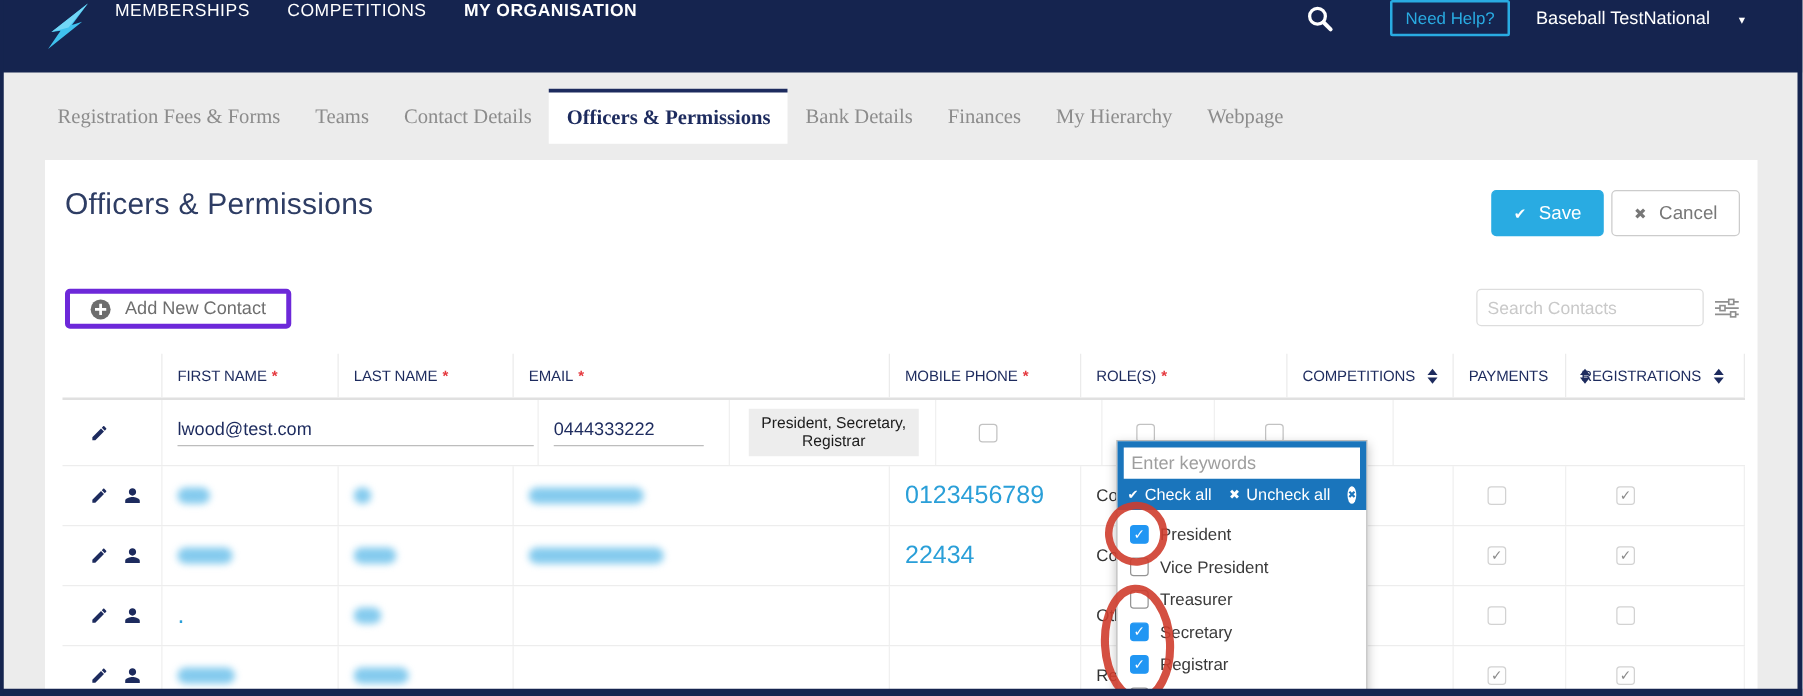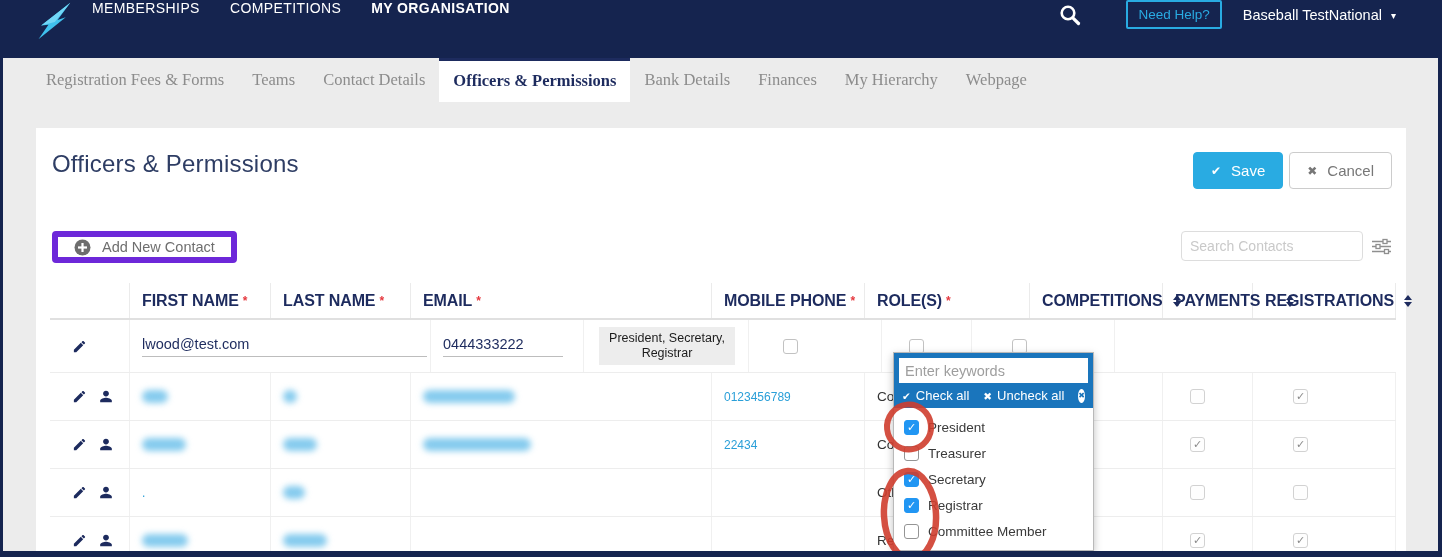--- a/index.html
+++ b/index.html
@@ -8,61 +8,61 @@
 
   
   .navbar{position:absolute;top:0;left:0;width:100%;height:58px;background:#15244f;display:flex;align-items:flex-start;z-index:3}
   .logo{margin-left:33px;width:40px;height:42px;display:flex;align-items:center;cursor:pointer}
   .nav-menu{display:flex;margin-left:4px}
   .nav-item{color:#fff;font-size:14px;font-weight:500;letter-spacing:.4px;padding:0 15px;cursor:pointer;white-space:nowrap}
   .nav-item.active{font-weight:700}
   .nav-right{margin-left:auto;display:flex;align-items:center;margin-right:46px}
   .search-btn{margin-right:44px;display:flex;cursor:pointer}
   .help-btn{background:transparent;border:2px solid #29abe2;color:#29abe2;font-size:13.5px;padding:5px 10px;border-radius:2px;font-family:inherit;cursor:pointer;white-space:nowrap}
-  .account{display:flex;align-items:center;gap:9px;color:#fff;font-size:14.5px;margin-left:21px;cursor:pointer;white-space:nowrap}
+  .account{display:flex;align-items:center;gap:23px;color:#fff;font-size:14.5px;margin-left:21px;cursor:pointer;white-space:nowrap}
   .caret{font-size:10px;padding-top:2px}
 
   
-  .tabbar{position:absolute;top:58px;left:0;width:100%;height:70px;display:flex;align-items:flex-start;padding-left:32px;box-sizing:border-box;font-family:"Liberation Serif",serif}
+  .tabbar{position:absolute;top:58px;left:0;width:100%;height:70px;display:flex;align-items:center;padding-left:32px;box-sizing:border-box;font-family:"Liberation Serif",serif}
   .tab{font-size:16.5px;color:#8c8c8c;padding:0 14px;height:44px;line-height:44px;cursor:pointer;white-space:nowrap}
   .tab.active{background:#fff;color:#1d2b5e;font-weight:700;border-top:3px solid #1d2b5e;height:41px;line-height:40px}
 
   
   .card{position:absolute;left:36px;top:128px;width:1370px;height:429px;background:#fff}
   .title{position:absolute;left:16px;top:22px;margin:0;font-size:24px;font-weight:400;color:#2e3d64;letter-spacing:.2px}
   .actions{position:absolute;top:24px;right:14px;display:flex}
   .save{display:flex;align-items:center;gap:10px;background:#29abe2;color:#fff;border:1px solid #29abe2;border-radius:4px;font-size:15px;padding:0 17px;height:37px;font-family:inherit;cursor:pointer}
   .save .ck{font-size:12px}
   .cancel{display:flex;align-items:center;gap:10px;background:#fff;color:#777;border:1px solid #ccc;border-radius:4px;font-size:15px;padding:0 17px;height:37px;margin-left:6px;font-family:inherit;cursor:pointer}
   .cancel .x{font-size:12px;color:#777}
 
-  .add-btn{position:absolute;left:16px;top:103px;height:32px;display:flex;align-items:center;gap:11px;background:#fff;border:6px solid #6d28d9;border-radius:4px;color:#6e6e6e;font-size:14.5px;padding:0 16px;font-family:inherit;cursor:pointer}
+  .add-btn{position:absolute;left:16px;top:103px;height:32px;display:flex;align-items:center;gap:11px;background:#fff;border:4px solid #6d28d9;border-radius:4px;color:#6e6e6e;font-size:14.5px;padding:0 16px;font-family:inherit;cursor:pointer}
   .search-input{position:absolute;top:103px;right:43px;width:164px;height:28px;border:1px solid #ddd;border-radius:4px;padding:0 8px;font-size:14px;color:#444;font-family:inherit}
   .search-input::placeholder{color:#c9c9c9}
   .filter-ic{position:absolute;top:110px;right:14px;cursor:pointer;display:flex}
 
   
   .table{position:absolute;left:14px;top:155px}
   .thead{display:flex;height:35px;border-bottom:2px solid #e0e0e0}
   .hcell{display:flex;align-items:center;box-sizing:border-box;border-right:1px solid #ebebeb;padding-left:12px}
-  .hlabel{font-size:16px;font-weight:700;color:#1d2b5e;letter-spacing:-.1px;white-space:nowrap}
+  .hlabel{font-size:12px;font-weight:400;color:#1d2b5e;letter-spacing:-.1px;white-space:nowrap}
   .req{color:#e5393f;font-weight:700;font-size:12px;margin-left:4px}
   .sort{display:inline-flex;flex-direction:column;gap:2px;margin-left:10px;cursor:pointer}
   .tri{width:0;height:0;border-left:4px solid transparent;border-right:4px solid transparent;display:block}
   .tri.up{border-bottom:5px solid #1d2b5e}
   .tri.dn{border-top:5px solid #1d2b5e}
 
   .trow{display:flex;height:47px;border-bottom:1px solid #ededed}
   .trow.tall{height:52px}
   .cell{display:flex;align-items:center;box-sizing:border-box;border-right:1px solid #f0f0f0;padding-left:12px}
   .c-icons{padding-left:22px;gap:12px}
   .icon-btn{cursor:pointer;display:flex}
   .uline{display:inline-block;border-bottom:1px solid #bdbdbd;color:#1d2b5e;font-size:14.5px;padding-bottom:4px;white-space:nowrap}
   .blob{height:13px;border-radius:7px;background:#85cbee;filter:blur(3px);display:inline-block}
-  .plink{color:#2a9fd8;font-size:12px;cursor:pointer}
+  .plink{color:#2a9fd8;font-size:20px;cursor:pointer}
   .rolefrag{color:#333;font-size:13.5px;cursor:pointer;white-space:nowrap}
   .role-select{margin-left:3px;width:130px;background:#ededed;color:#1c1c1c;font-size:12.5px;line-height:15px;text-align:center;padding:4px 3px;cursor:pointer}
   .cb{width:15px;height:15px;border:1px solid #c2c2c2;border-radius:3px;background:#fff;display:flex;align-items:center;justify-content:center;font-size:11px;color:#8a8a8a;cursor:pointer;box-sizing:border-box;flex-shrink:0}
   .cb.dis{border-color:#d2d2d2;cursor:default;background:#fefefe}
 
   
   .dropdown{position:absolute;left:893px;top:352px;width:201px;background:#fff;border:1px solid #b9b9b9;box-shadow:0 3px 8px rgba(0,0,0,.25);z-index:5;box-sizing:border-box}
   .dd-head{background:#1a75bc;padding:5px 5px 4px}
   .dd-input{width:100%;height:25px;border:none;outline:none;font-size:14.5px;padding:0 6px;box-sizing:border-box;font-family:inherit;color:#444}
   .dd-input::placeholder{color:#9e9e9e}
@@ -396,20 +396,24 @@
         <span class="dd-close">✖</span>
       </div>
     </div>
     <ul class="dd-list">
         <li class="dd-item">
           <span class="cb2 on">✓</span>
           <span class="dd-label">President</span>
         </li>
         <li class="dd-item">
           <span class="cb2"></span>
+          <span class="dd-label">Vice President</span>
+        </li>
+        <li class="dd-item">
+          <span class="cb2"></span>
           <span class="dd-label">Treasurer</span>
         </li>
         <li class="dd-item">
           <span class="cb2 on">✓</span>
           <span class="dd-label">Secretary</span>
         </li>
         <li class="dd-item">
           <span class="cb2 on">✓</span>
           <span class="dd-label">Registrar</span>
         </li>

